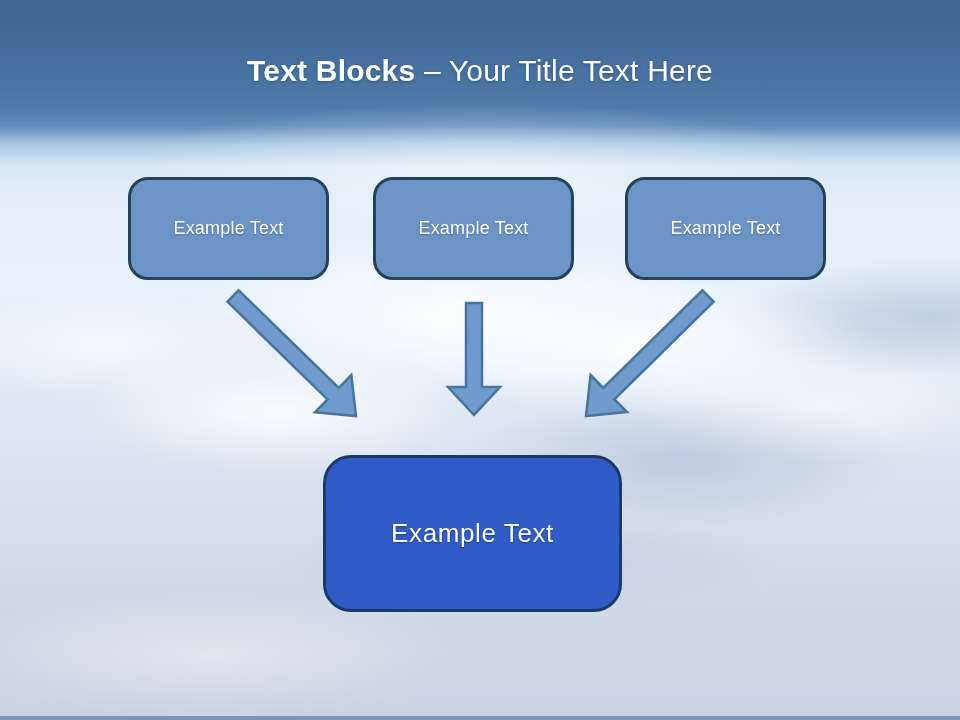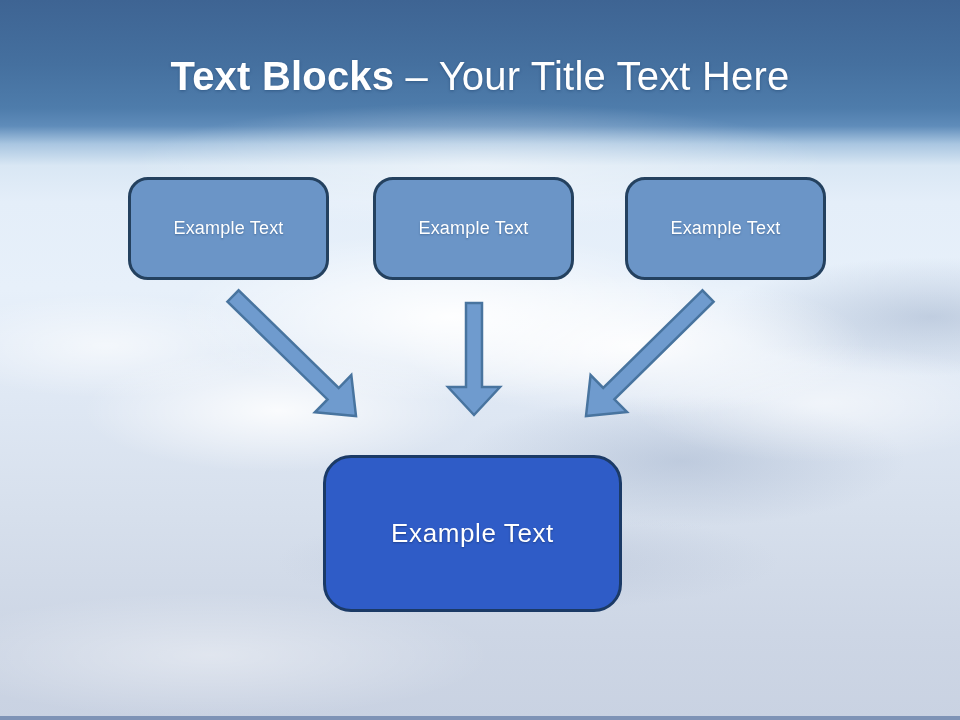--- a/index.html
+++ b/index.html
@@ -49,21 +49,21 @@
     background: #7e93b6;
   }
   .title {
     position: absolute;
     top: 54px;
     left: 0;
     width: 100%;
     margin: 0;
     text-align: center;
     color: #ffffff;
-    font-size: 40px;
+    font-size: 30px;
     font-weight: 400;
     letter-spacing: 0.2px;
     text-shadow: 0 1px 3px rgba(10,40,80,0.35);
     cursor: default;
   }
   .title .title-bold { font-weight: 700; }
   .top-box {
     position: absolute;
     top: 177px;
     width: 201px;

